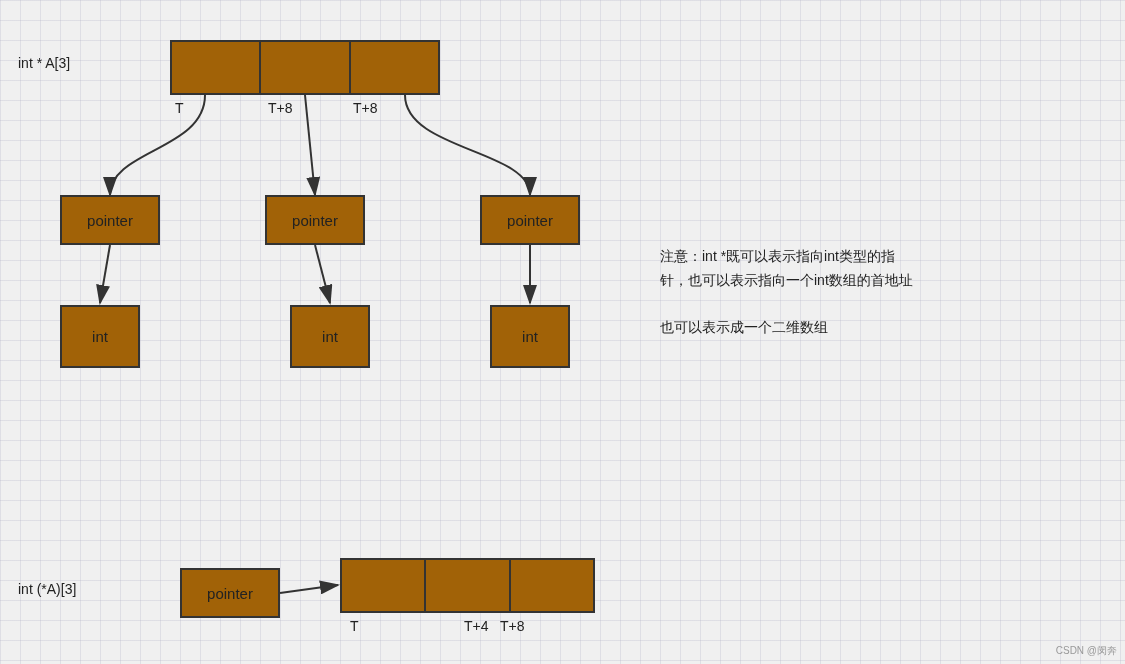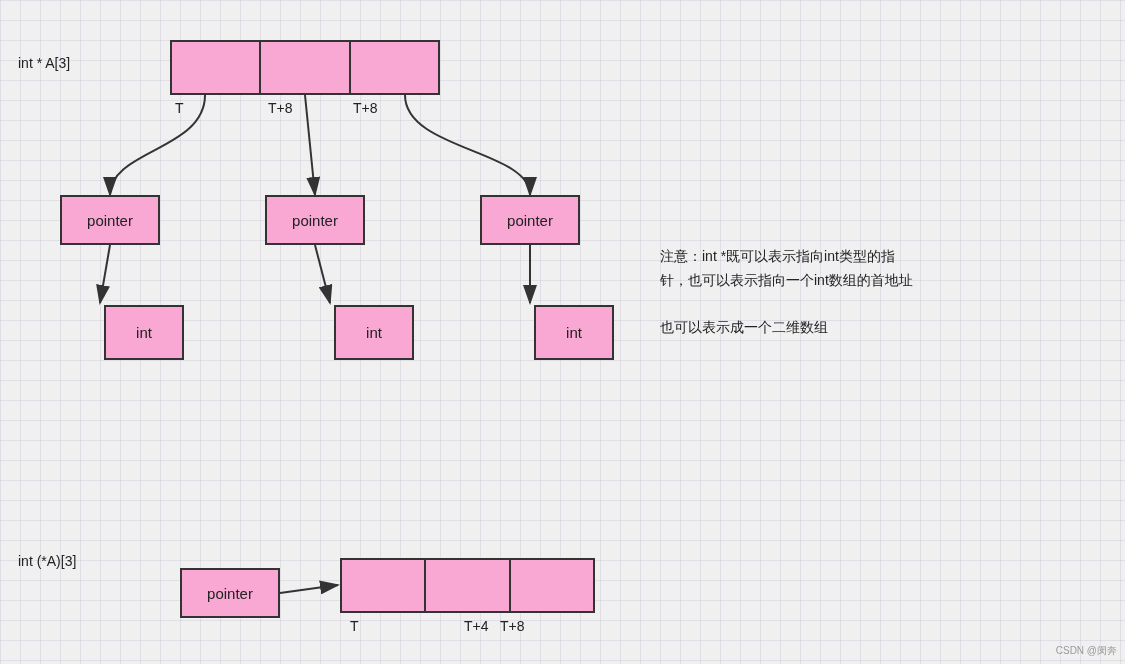--- a/index.html
+++ b/index.html
@@ -20,21 +20,21 @@
       position: absolute;
       top: 0; left: 0;
       width: 1125px;
       height: 664px;
     }
 
     
     .box {
       position: absolute;
       border: 2px solid #333;
-      background: #f9a8d4;
+      background: #a16207;
       display: flex;
       align-items: center;
       justify-content: center;
       font-size: 15px;
       font-weight: normal;
       color: #222;
     }
 
     
     .array-top {
@@ -59,22 +59,21 @@
       width: 100px;
       height: 50px;
     }
     .ptr1 { top: 195px; left: 60px; }
     .ptr2 { top: 195px; left: 265px; }
     .ptr3 { top: 195px; left: 480px; }
 
     
     .int-box {
       width: 80px;
-      height: 55px;
-      margin-left: 44px;
+      height: 63px;
     }
     .int1 { top: 305px; left: 60px; }
     .int2 { top: 305px; left: 290px; }
     .int3 { top: 305px; left: 490px; }
 
     
     .ptr-bottom {
       width: 100px;
       height: 50px;
       top: 568px;
@@ -175,21 +174,21 @@
     <span>int</span>
   </div>
 
   <div class="note">
     <span>注意：int *既可以表示指向int类型的指</span><br>
     <span>针，也可以表示指向一个int数组的首地址</span><br>
     <br>
     <div style="text-align:left;"><span>也可以表示成一个二维数组</span></div>
   </div>
 
-  <div class="label" style="top:553px; left:18px;">int (*A)[3]</div>
+  <div class="label" style="top:581px; left:18px;">int (*A)[3]</div>
 
   <div class="box ptr-bottom">
     <span>pointer</span>
   </div>
 
   <div class="box array-bottom">
     <div class="cell"></div>
     <div class="cell"></div>
     <div class="cell"></div>
   </div>

